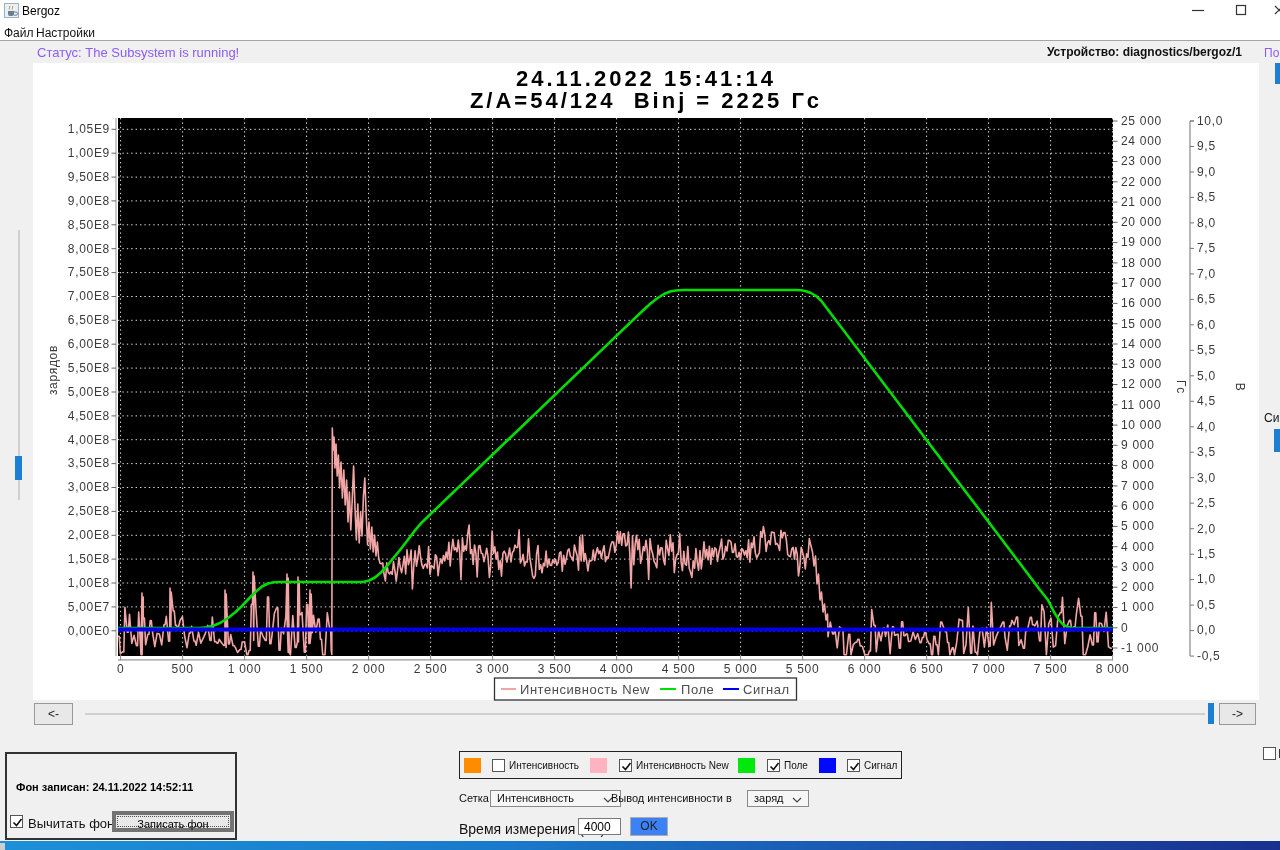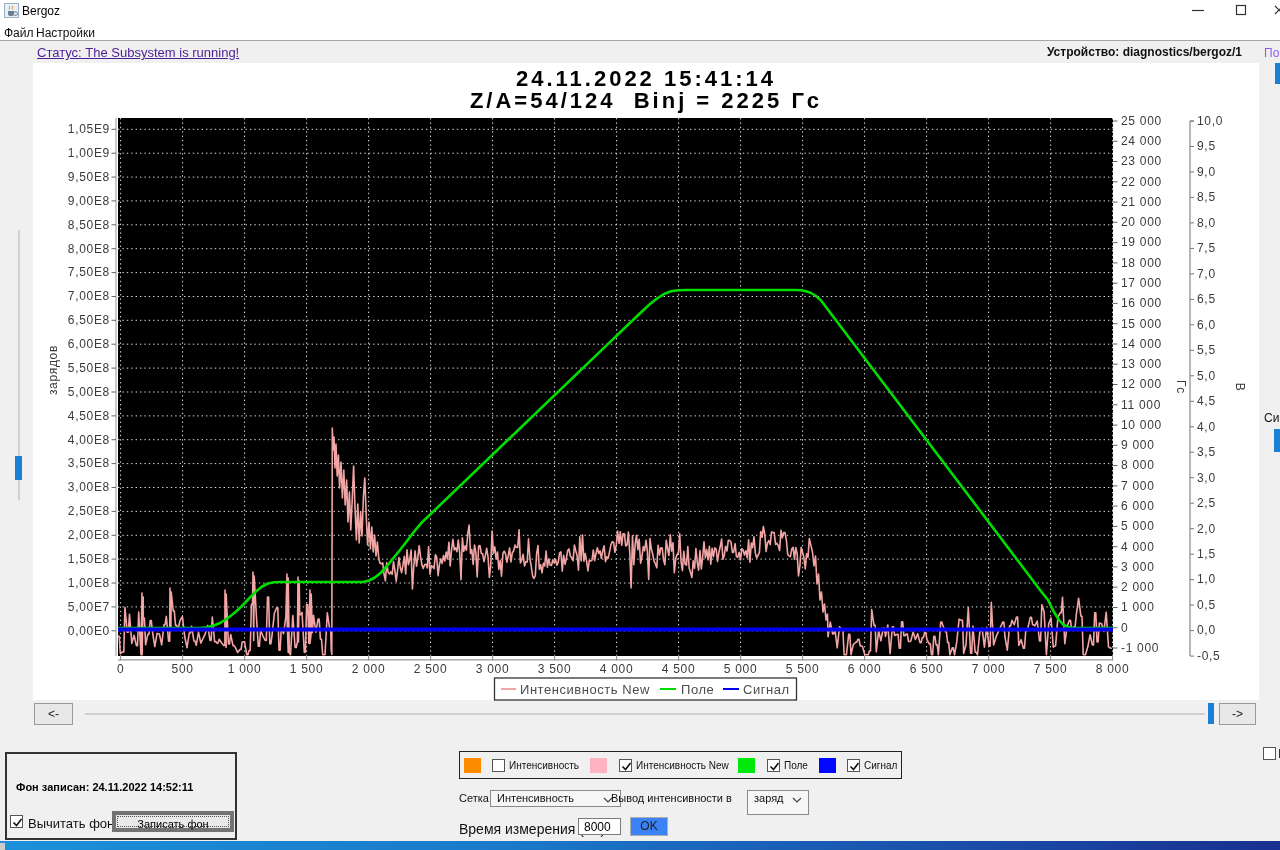--- a/index.html
+++ b/index.html
@@ -24,21 +24,21 @@
 <svg class="abs" style="left:1185px;top:0" width="95" height="22">
  <line x1="7" y1="10.5" x2="19" y2="10.5" stroke="#333" stroke-width="1.2"></line>
  <rect x="51.5" y="5.5" width="9" height="9" fill="none" stroke="#333" stroke-width="1.2"></rect>
  <path d="M90 6 l8 8 M98 6 l-8 8" stroke="#333" stroke-width="1.2"></path>
 </svg>
 
 <div class="abs" style="left:0;top:22px;width:1280px;height:19px;background:#fff;border-bottom:1px solid #a6a6a6;"></div>
 <div class="abs" style="left:4px;top:26px;font:12px 'Liberation Sans',sans-serif;color:#111;">Файл</div>
 <div class="abs" style="left:36px;top:26px;font:12px 'Liberation Sans',sans-serif;color:#111;">Настройки</div>
 
-<div class="abs" style="left:37px;top:45px;font:13px 'Liberation Sans',sans-serif;color:#4c1d95;text-decoration:underline;">Статус: The Subsystem is running!</div>
+<div class="abs" style="left:37px;top:45px;font:13px 'Liberation Sans',sans-serif;color:#8b5cf6;">Статус: The Subsystem is running!</div>
 <div class="abs" style="right:38px;top:45px;white-space:nowrap;font:bold 12px 'Liberation Sans',sans-serif;color:#111;">Устройство: diagnostics/bergoz/1</div>
 <div class="abs" style="left:1264px;top:46px;font:12px 'Liberation Sans',sans-serif;color:#8b5cf6;">По</div>
 <div class="abs" style="left:1275px;top:63px;width:5px;height:21px;background:#1b7fd4;"></div>
 <div class="abs" style="left:1264px;top:411px;font:12px 'Liberation Sans',sans-serif;color:#111;">Си</div>
 <div class="abs" style="left:1274px;top:429px;width:6px;height:23px;background:#1b7fd4;"></div>
 
 <div class="abs" style="left:33px;top:63px;width:1226px;height:637px;background:#fff;"></div>
 
 <div class="abs" style="left:18px;top:230px;width:2px;height:270px;background:#d0d0d0;"></div>
 <div class="abs" style="left:15px;top:456px;width:7px;height:24px;background:#1b7fd4;"></div>
@@ -331,26 +331,26 @@
 <div class="cl" style="left:864px;top:760px;">Сигнал</div>
 
 <div class="lbl" style="left:459px;top:792px;">Сетка</div>
 <div class="combo" style="left:490px;top:790px;width:131px;height:17px;">
  <span style="position:absolute;left:6px;top:1px;">Интенсивность</span>
  <svg width="10" height="6" style="position:absolute;right:7px;top:6px;">
       <path d="M1 1 l4 4 l4 -4" stroke="#444" stroke-width="1.2" fill="none"></path>
     </svg>
 </div>
 <div class="lbl" style="left:611px;top:792px;text-align:center;">Вывод интенсивности в</div>
-<div class="combo" style="left:747px;top:790px;width:62px;height:25px;padding-left:24px;">
+<div class="combo" style="left:747px;top:790px;width:62px;height:17px;padding-left:24px;">
  <span style="position:absolute;left:6px;top:1px;">заряд</span>
  <svg width="10" height="6" style="position:absolute;right:6px;top:6px;">
       <path d="M1 1 l4 4 l4 -4" stroke="#444" stroke-width="1.2" fill="none"></path>
     </svg>
 </div>
 
 <div class="lbl" style="left:459px;top:821px;font-size:14px;">Время измерения (мс):</div>
-<div class="abs" style="left:578px;top:818px;width:43px;height:17px;background:#fff;border:1px solid #7a7a7a;font:12px 'Liberation Sans',sans-serif;color:#000;padding:1px 0 0 5px;">8000</div>
+<div class="abs" style="left:578px;top:818px;width:43px;height:17px;background:#fff;border:1px solid #7a7a7a;font:12px 'Liberation Sans',sans-serif;color:#000;padding:1px 0 0 5px;">4000</div>
 <div class="btn" style="left:630px;top:817px;width:38px;height:19px;line-height:17px;background:#3b82f6;border-color:#adadad;">OK</div>
 <div class="cb" style="left:1263px;top:747px;"></div>
 <div class="abs" style="left:1278.5px;top:749px;width:2px;height:9px;background:#333;"></div>
 
 <div class="abs" style="left:0;top:843px;width:5px;height:7px;background:#cdcdcd;z-index:5;"></div>
 <div class="abs" style="left:0;top:841px;width:1280px;height:9px;background:linear-gradient(90deg,#1c90d9 0%,#1a79ca 40%,#1a4aa6 78%,#19308f 100%);"></div>
 </body></html>

